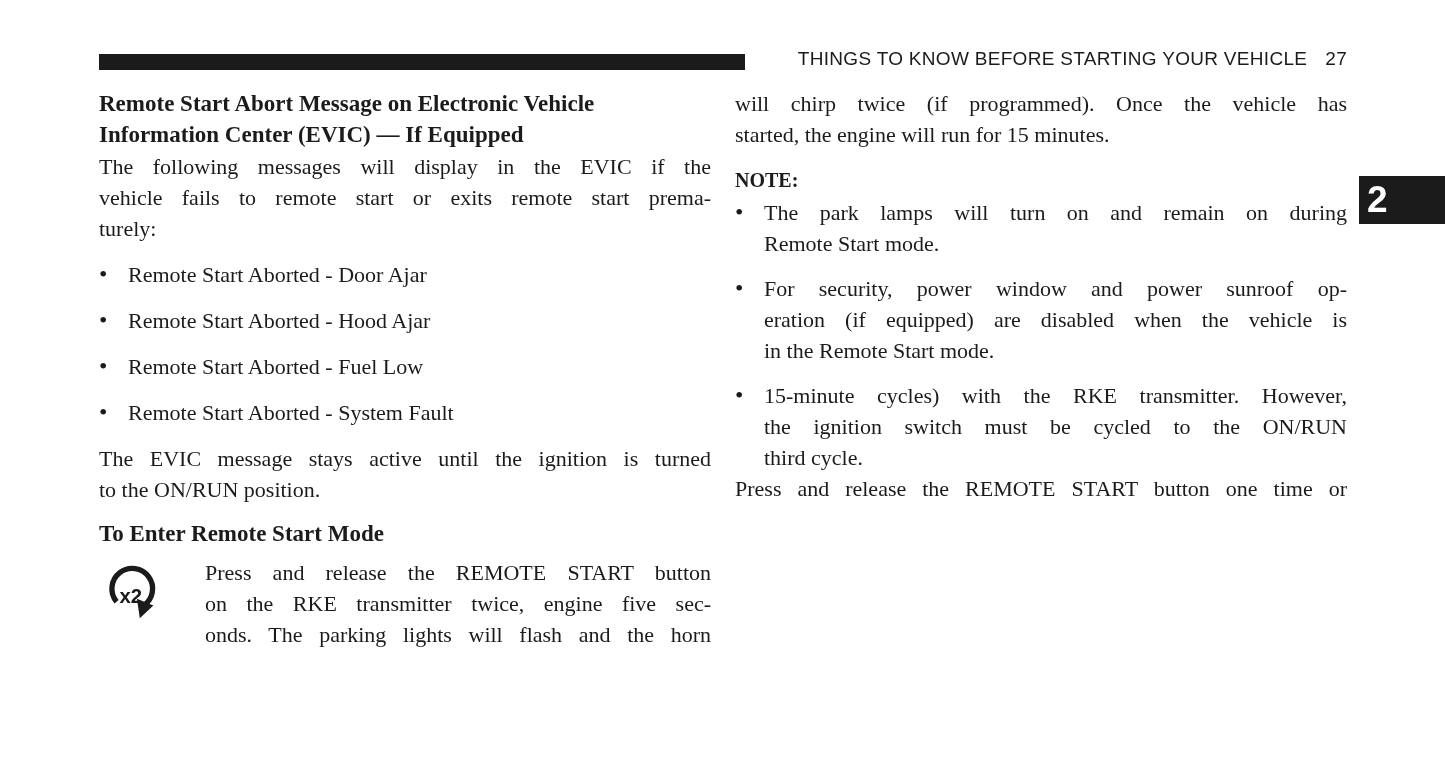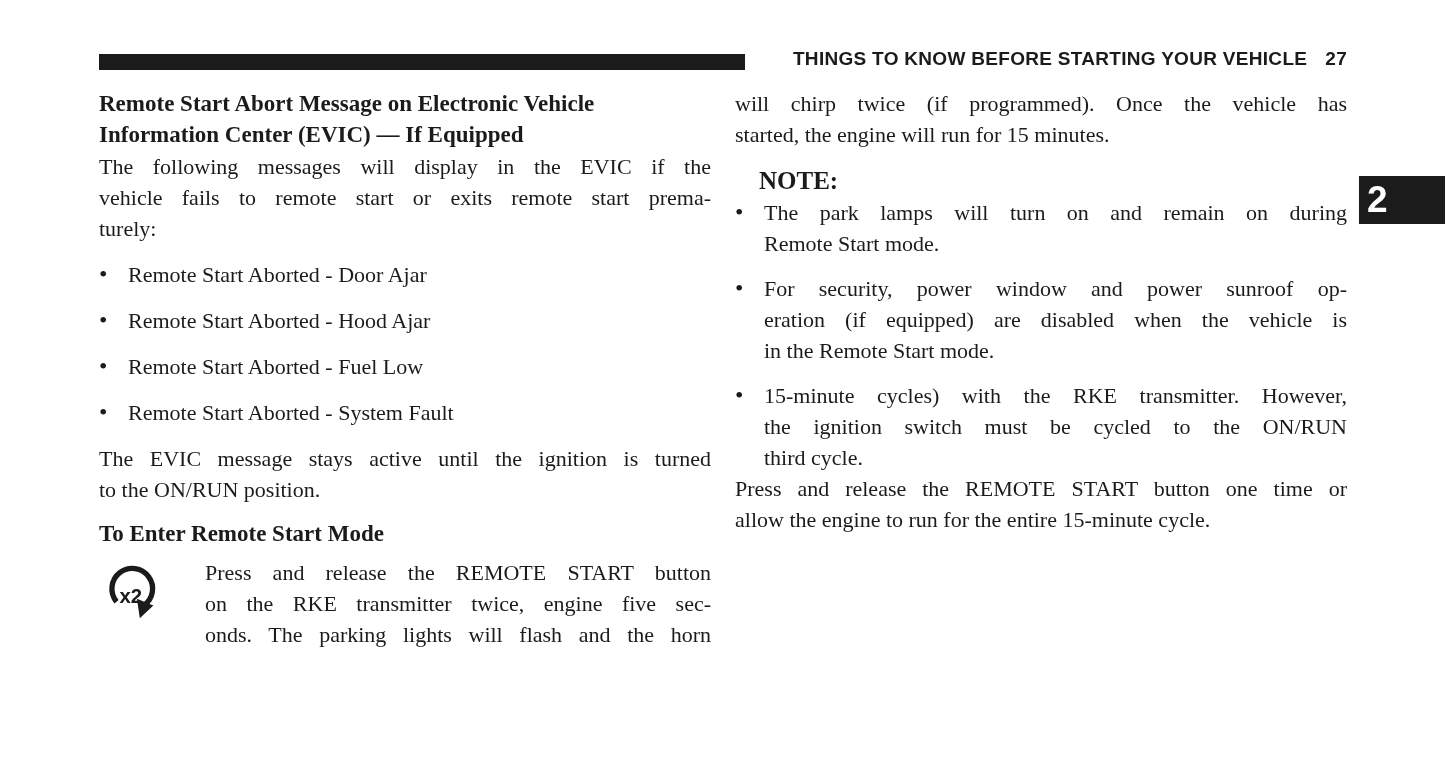--- a/index.html
+++ b/index.html
@@ -15,21 +15,21 @@
   
   .header-bar {
     position:absolute; left:99px; top:54px;
     width:646px; height:16px;
     background:var(--ink,#1b1b1b);
   }
   .header-title {
     position:absolute; top:48px; right:98px;
     display:flex; align-items:baseline; gap:18px;
     font-family:"Liberation Sans", sans-serif;
-    font-weight:bold; font-size:19px; letter-spacing:.3px;
+    font-weight:normal; font-size:19px; letter-spacing:.3px;
     white-space:nowrap;
     justify-content:center;
   }
 
   
   .chapter-tab {
     position:absolute; left:1359px; top:176px;
     width:86px; height:48px;
     background:var(--ink,#1b1b1b);
     color:#ffffff;
@@ -43,21 +43,21 @@
   .col { position:absolute; top:88px; width:612px; font-size:22px; line-height:31px; }
   .col-left  { left:99px; }
   .col-right { left:735px; }
 
   .ln { text-align:left; }
   .ln.just { text-align:justify; text-align-last:justify; }
 
   .section-heading { font-weight:bold; font-size:23px; line-height:31px; }
   .sub-heading     { font-weight:bold; font-size:23px; line-height:31px; }
 
-  .note-label { font-weight:bold; font-size:25px; line-height:31px; margin-top:15px;margin-left:24px; }
+  .note-label { font-weight:bold; font-size:20px; line-height:31px; margin-top:15px; }
 
   .para-intro   { margin-top:1px; }
   .abort-list   { margin-top:15px; list-style:none; }
   .para-outro   { margin-top:15px; }
   .enter-heading{ margin-top:13px; }
   .enter-row    { margin-top:8px; display:flex; }
   .enter-icon-box { width:106px; flex:0 0 106px; }
   .enter-body   { flex:1; }
 
   .bullet-item { display:flex; }
@@ -184,15 +184,14 @@
           <div class="ln just">15-minute cycles) with the RKE transmitter. However,</div>
           <div class="ln just">the ignition switch must be cycled to the ON/RUN</div>
           <div class="ln">third cycle.</div>
         </div>
       </div>
     </div>
 
 
   <div>
       <div class="ln just">Press and release the REMOTE START button one time or</div>
-      <div class="ln">allow the engine to run for the entire 15-minute cycle.</div>
     </div>
 </div>
 
 </body></html>

